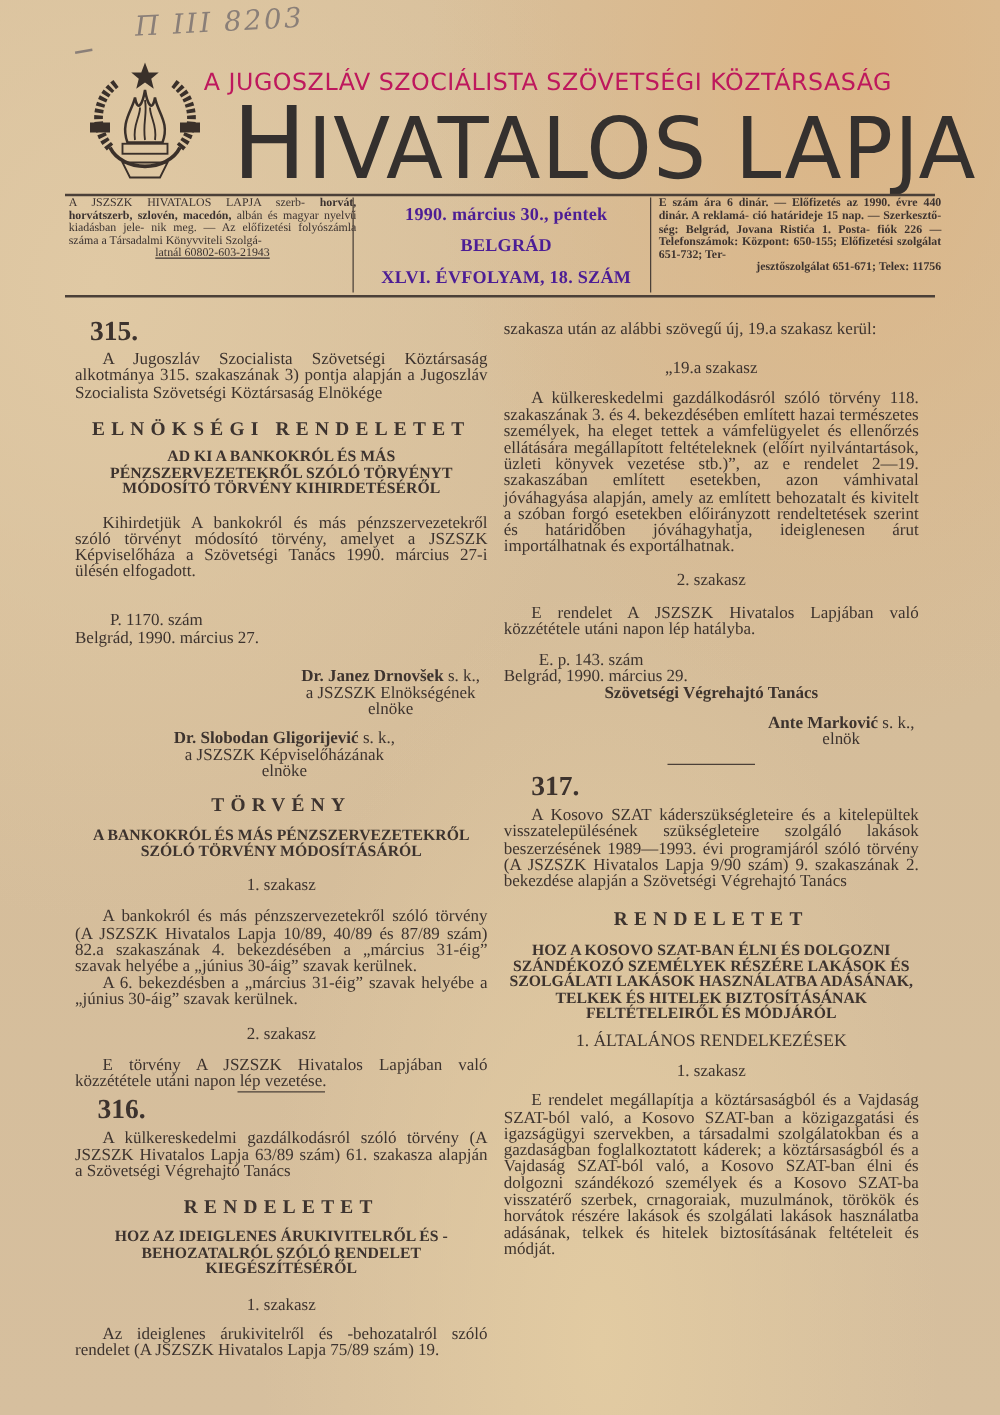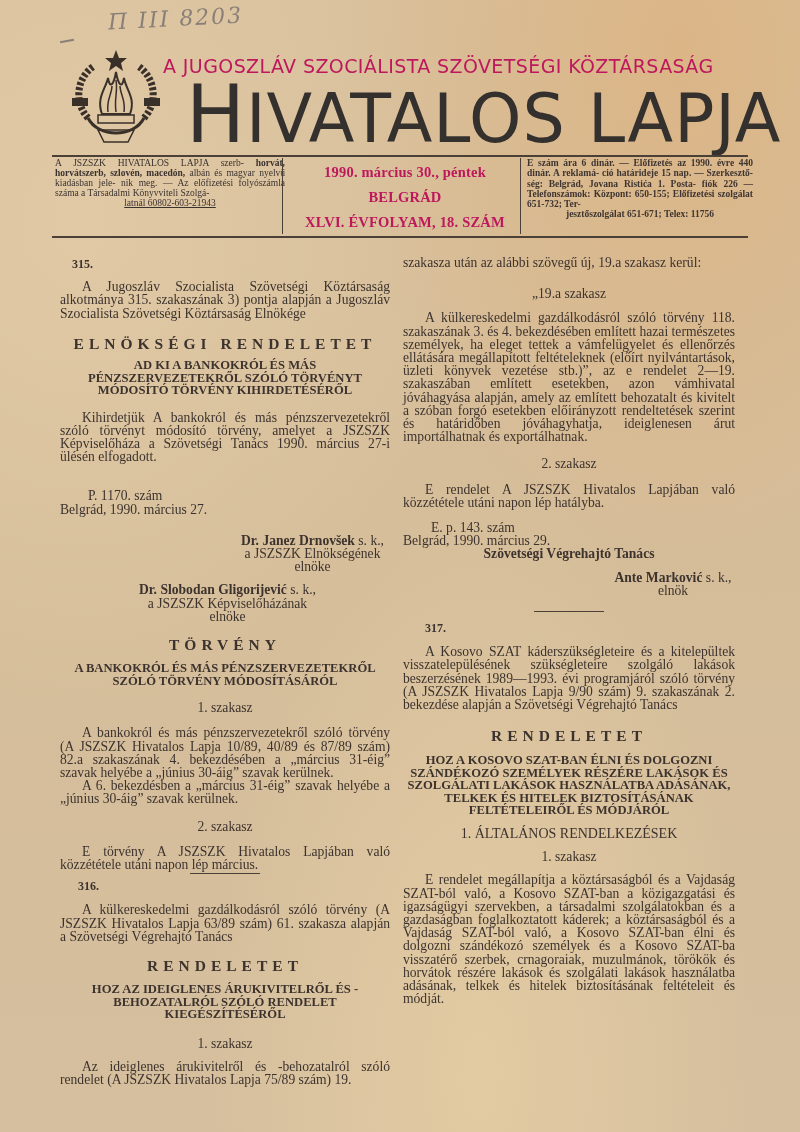--- a/index.html
+++ b/index.html
@@ -16,26 +16,26 @@
   .handdash{left:60px;top:40px;width:14px;height:2px;background:#8a7f78;transform:rotate(-10deg);}
   .emblem{left:68px;top:48px;width:96px;height:100px;}
   .supertitle{left:163px;top:55px;font-family:"DejaVu Sans",sans-serif;font-size:19px;letter-spacing:0.4px;color:#be185d;white-space:nowrap;}
   .title{left:186px;top:68px;font-family:"DejaVu Sans",sans-serif;font-size:68px;font-weight:normal;letter-spacing:1px;color:#34302e;white-space:nowrap;transform:scaleX(0.98);transform-origin:left;}
   .title .cap{font-size:80px;}
   .hrule{left:52px;right:52px;height:2px;background:#4b4038;}
   .info-left{left:55px;top:158px;width:230px;font-size:9.5px;line-height:10px;text-align:justify;color:#3b3230;}
   .info-left b{font-weight:bold;}
   .info-left .c{text-align:center;display:block;text-decoration:underline;}
   .vline{width:1px;background:#4b4038;}
-  .info-mid{left:296px;top:160px;width:218px;text-align:center;font-size:14.5px;font-weight:bold;color:#be185d;line-height:25px;letter-spacing:0.2px;}
+  .info-mid{left:296px;top:160px;width:218px;text-align:center;font-size:14.5px;font-weight:bold;color:#4c1d95;line-height:25px;letter-spacing:0.2px;}
   .info-right{left:527px;top:158px;width:226px;font-size:9.5px;line-height:10.3px;text-align:justify;font-weight:bold;color:#3e3430;}
-  .info-right .c{display:block;text-align:center;}
+  .info-right .c{display:block;text-align:right;}
   .col{position:absolute;font-size:13.6px;line-height:13.2px;color:#3d332e;}
   .col p{margin:0;text-align:justify;text-indent:22px;}
-  .num{font-weight:bold;font-size:12px;margin:0;}
+  .num{font-weight:bold;font-size:22px;margin:0;}
   .spaced{text-align:center;font-weight:bold;letter-spacing:5px;font-size:15.5px;margin:0;}
   .heading{text-align:center;font-weight:bold;font-size:12.6px;line-height:12.5px;margin:0;}
   .center{text-align:center;margin:0;}
   .sig{margin:0;}
   .b{font-weight:bold;}
   .sep{width:70px;height:1px;background:#4b4038;margin:0 auto;}
 </style>
 </head>
 <body>
 
@@ -104,21 +104,21 @@
     <div class="sig"><span class="b">Dr. Slobodan Gligorijević</span><span> s. k.,</span></div>
     <div class="sig">a JSZSZK Képviselőházának</div>
     <div class="sig">elnöke</div>
   </div>
   <div class="spaced" style="margin-top:15px;">TÖRVÉNY</div>
   <div class="heading" style="margin-top:11px;padding:0 8px;">A BANKOKRÓL ÉS MÁS PÉNZSZERVEZETEKRŐL SZÓLÓ TÖRVÉNY MÓDOSÍTÁSÁRÓL</div>
   <div class="center" style="margin-top:14px;">1. szakasz</div>
   <p style="margin-top:12px;">A bankokról és más pénzszervezetekről szóló törvény (A JSZSZK Hivatalos Lapja 10/89, 40/89 és 87/89 szám) 82.a szakaszának 4. bekezdésében a „március 31-éig” szavak helyébe a „június 30-áig” szavak kerülnek.</p>
   <p>A 6. bekezdésben a „március 31-éig” szavak helyébe a „június 30-áig” szavak kerülnek.</p>
   <div class="center" style="margin-top:14px;">2. szakasz</div>
-  <p style="margin-top:12px;">E törvény A JSZSZK Hivatalos Lapjában való közzététele utáni napon lép március.</p>
+  <p style="margin-top:12px;">E törvény A JSZSZK Hivatalos Lapjában való közzététele utáni napon lép vezetése.</p>
   <div class="sep" style="margin-top:2px;"></div>
   <div class="num" style="margin-left:18px;margin-top:6px;">316.</div>
   <p style="margin-top:10px;">A külkereskedelmi gazdálkodásról szóló törvény (A JSZSZK Hivatalos Lapja 63/89 szám) 61. szakasza alapján a Szövetségi Végrehajtó Tanács</p>
   <div class="spaced" style="margin-top:16px;">RENDELETET</div>
   <div class="heading" style="margin-top:11px;">HOZ AZ IDEIGLENES ÁRUKIVITELRŐL ÉS -BEHOZATALRÓL SZÓLÓ RENDELET KIEGÉSZÍTÉSÉRŐL</div>
   <div class="center" style="margin-top:16px;">1. szakasz</div>
   <p style="margin-top:10px;">Az ideiglenes árukivitelről és -behozatalról szóló rendelet (A JSZSZK Hivatalos Lapja 75/89 szám) 19.</p>
 </div>
 
 <div class="col" style="left:403px;top:256px;width:332px;">

